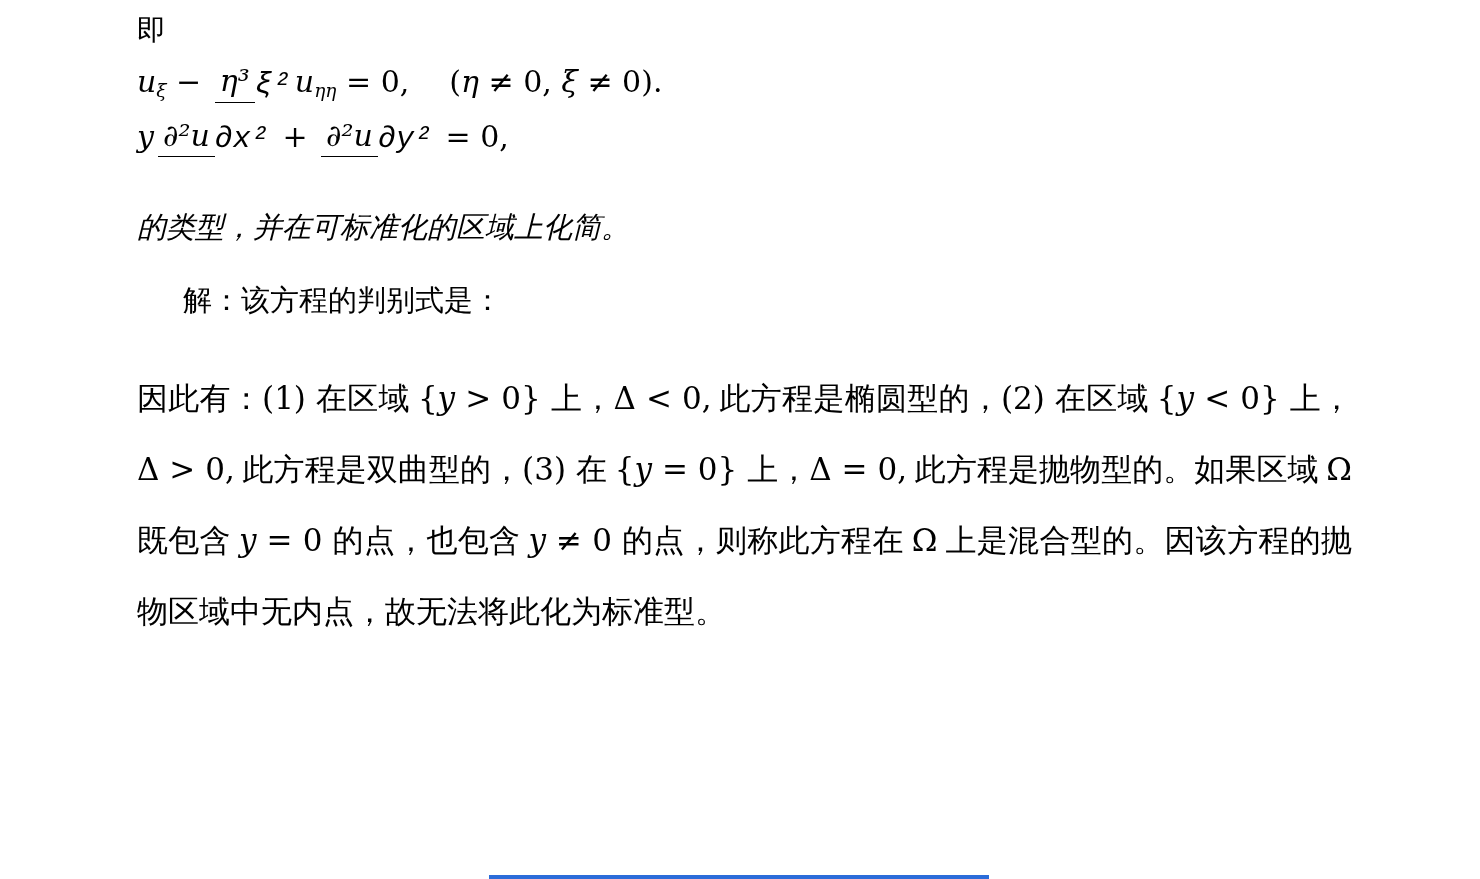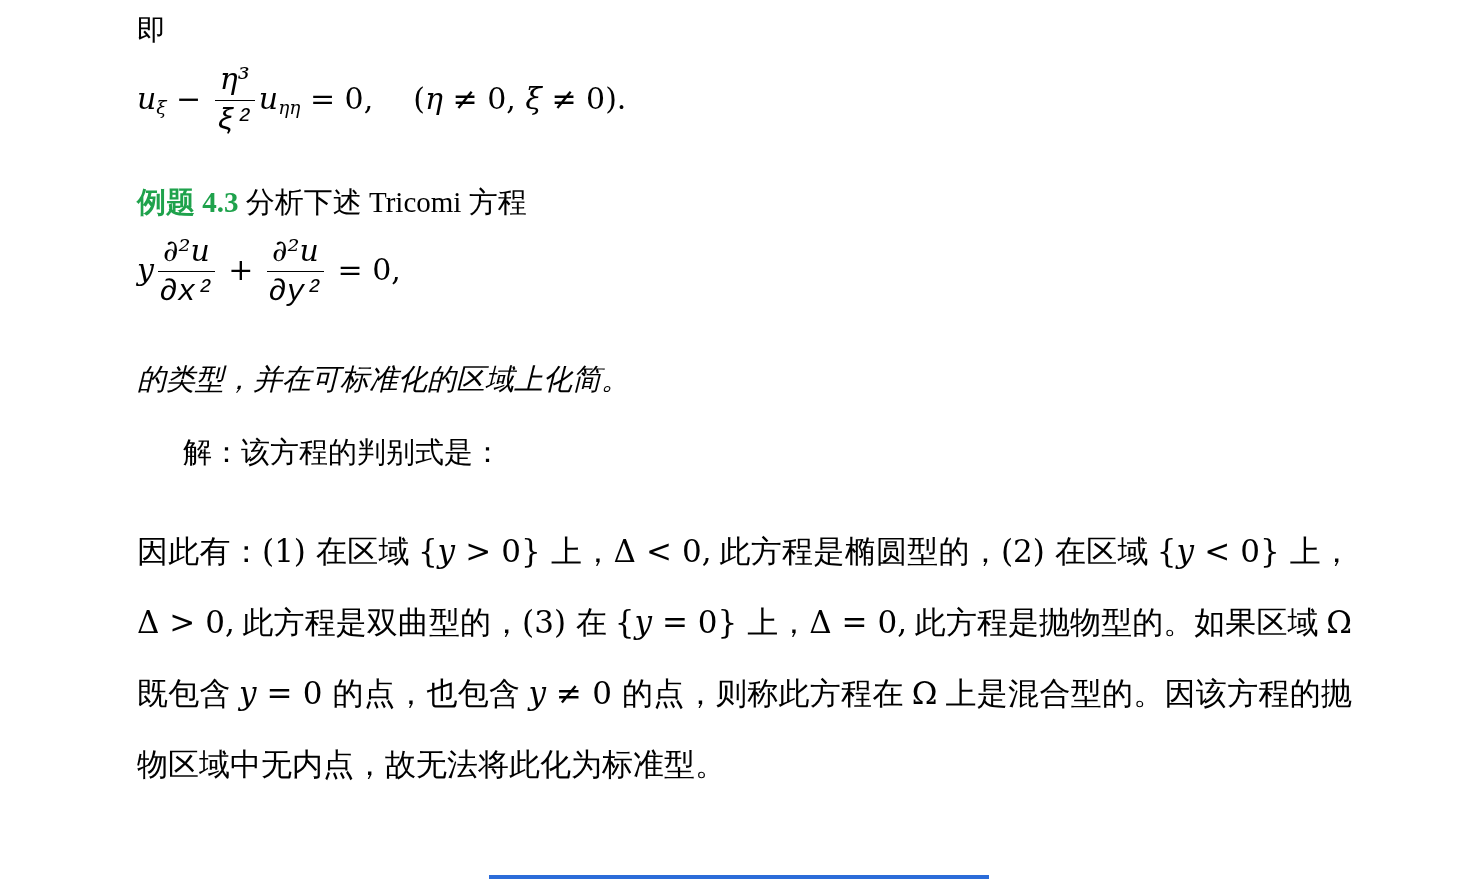--- a/index.html
+++ b/index.html
@@ -18,21 +18,21 @@
   }
   .page{padding:12px 128px 0 137px;}
   
   .cn{font-style:normal;}
   .ex{font-style:normal;font-weight:700;color:var(--example-green);}
   .up{font-family:"DejaVu Serif","Liberation Serif",serif;font-style:normal;}
   .it{font-family:"DejaVu Serif","Liberation Serif",serif;font-style:italic;}
   .gap{display:inline-block;width:40px;}
   .sub{font-family:"DejaVu Serif",serif;font-style:italic;font-size:0.62em;vertical-align:-0.28em;}
   
-  .frac{display:inline-flex;flex-direction:column;align-items:center;vertical-align:middle;margin:0 4px;line-height:1.15;position:relative;top:-0.06em;}
+  .frac{display:inline-flex;flex-direction:row;align-items:center;vertical-align:middle;margin:0 4px;line-height:1.15;position:relative;top:-0.06em;}
   .frac .num{font-family:"DejaVu Serif",serif;font-style:italic;border-bottom:1.6px solid var(--text-color);padding:0 5px 3px;}
   .frac .den{font-family:Liberation Mono, monospace;font-style:italic;padding-top:3px;}
   
   .supsub{display:inline-flex;flex-direction:column;align-items:flex-start;font-size:0.6em;line-height:1.05;vertical-align:9px;margin-left:1px;font-family:"DejaVu Serif",serif;font-style:normal;}
   
   .top-label{font-size:29px;line-height:1.25;}
   .eq{text-align:left;font-size:30px;line-height:1.2;}
   .eq1{margin-top:16px;}
   .heading{margin-top:44px;font-size:29px;line-height:1.28;}
   .eq2{margin-top:14px;}
@@ -47,21 +47,20 @@
 
 <div class="page">
 
   <div class="top-label">即</div>
 
   <div class="eq eq1"><span class="it">u</span><span class="sub">ξ</span><span class="up"> − </span><span class="frac">
         <span class="num">η³</span>
         <span class="den">ξ²</span>
       </span><span class="it">u</span><span class="sub">ηη</span><span class="up"> = 0,</span><span class="gap"></span><span class="up">(</span><span class="it">η</span><span class="up"> ≠ 0, </span><span class="it">ξ</span><span class="up"> ≠ 0).</span></div>
 
-  <div class="heading"><span class="ex">例题 4.3</span><span class="cn"> 分析下述 Tricomi 方程</span></div>
 
   <div class="eq eq2"><span class="it">y</span><span class="frac">
         <span class="num">∂²u</span>
         <span class="den">∂x²</span>
       </span><span class="up"> + </span><span class="frac">
         <span class="num">∂²u</span>
         <span class="den">∂y²</span>
       </span><span class="up"> = 0,</span></div>
 
   <div class="type-line">的类型，并在可标准化的区域上化简。</div>

